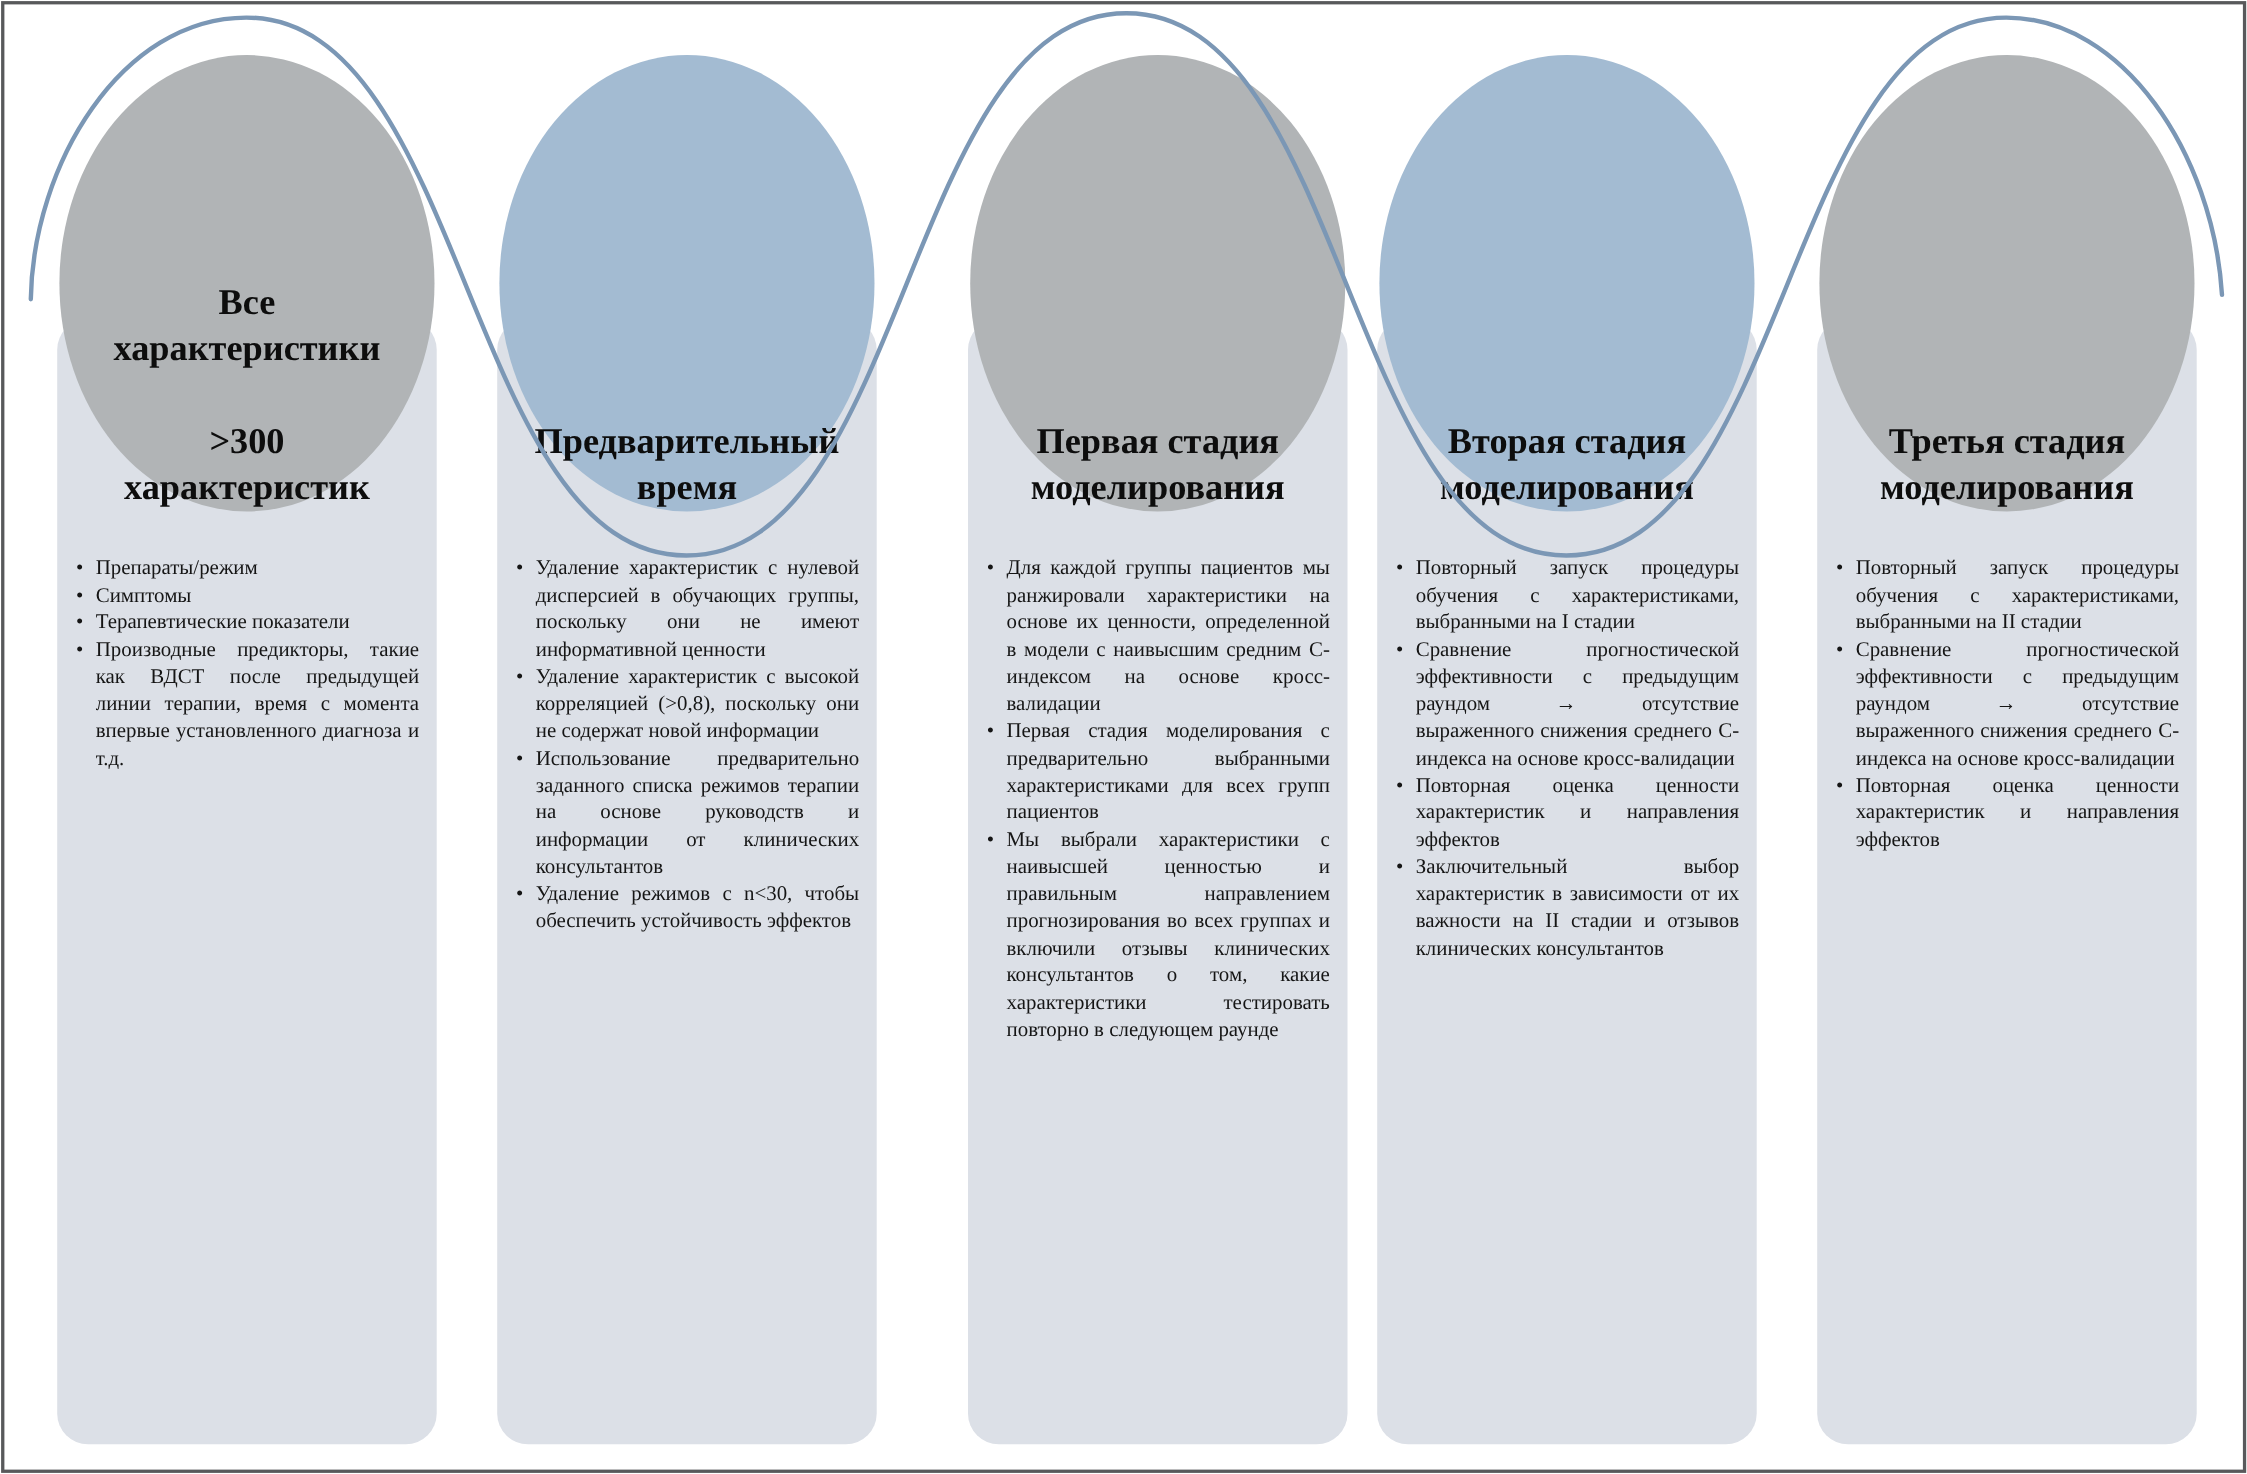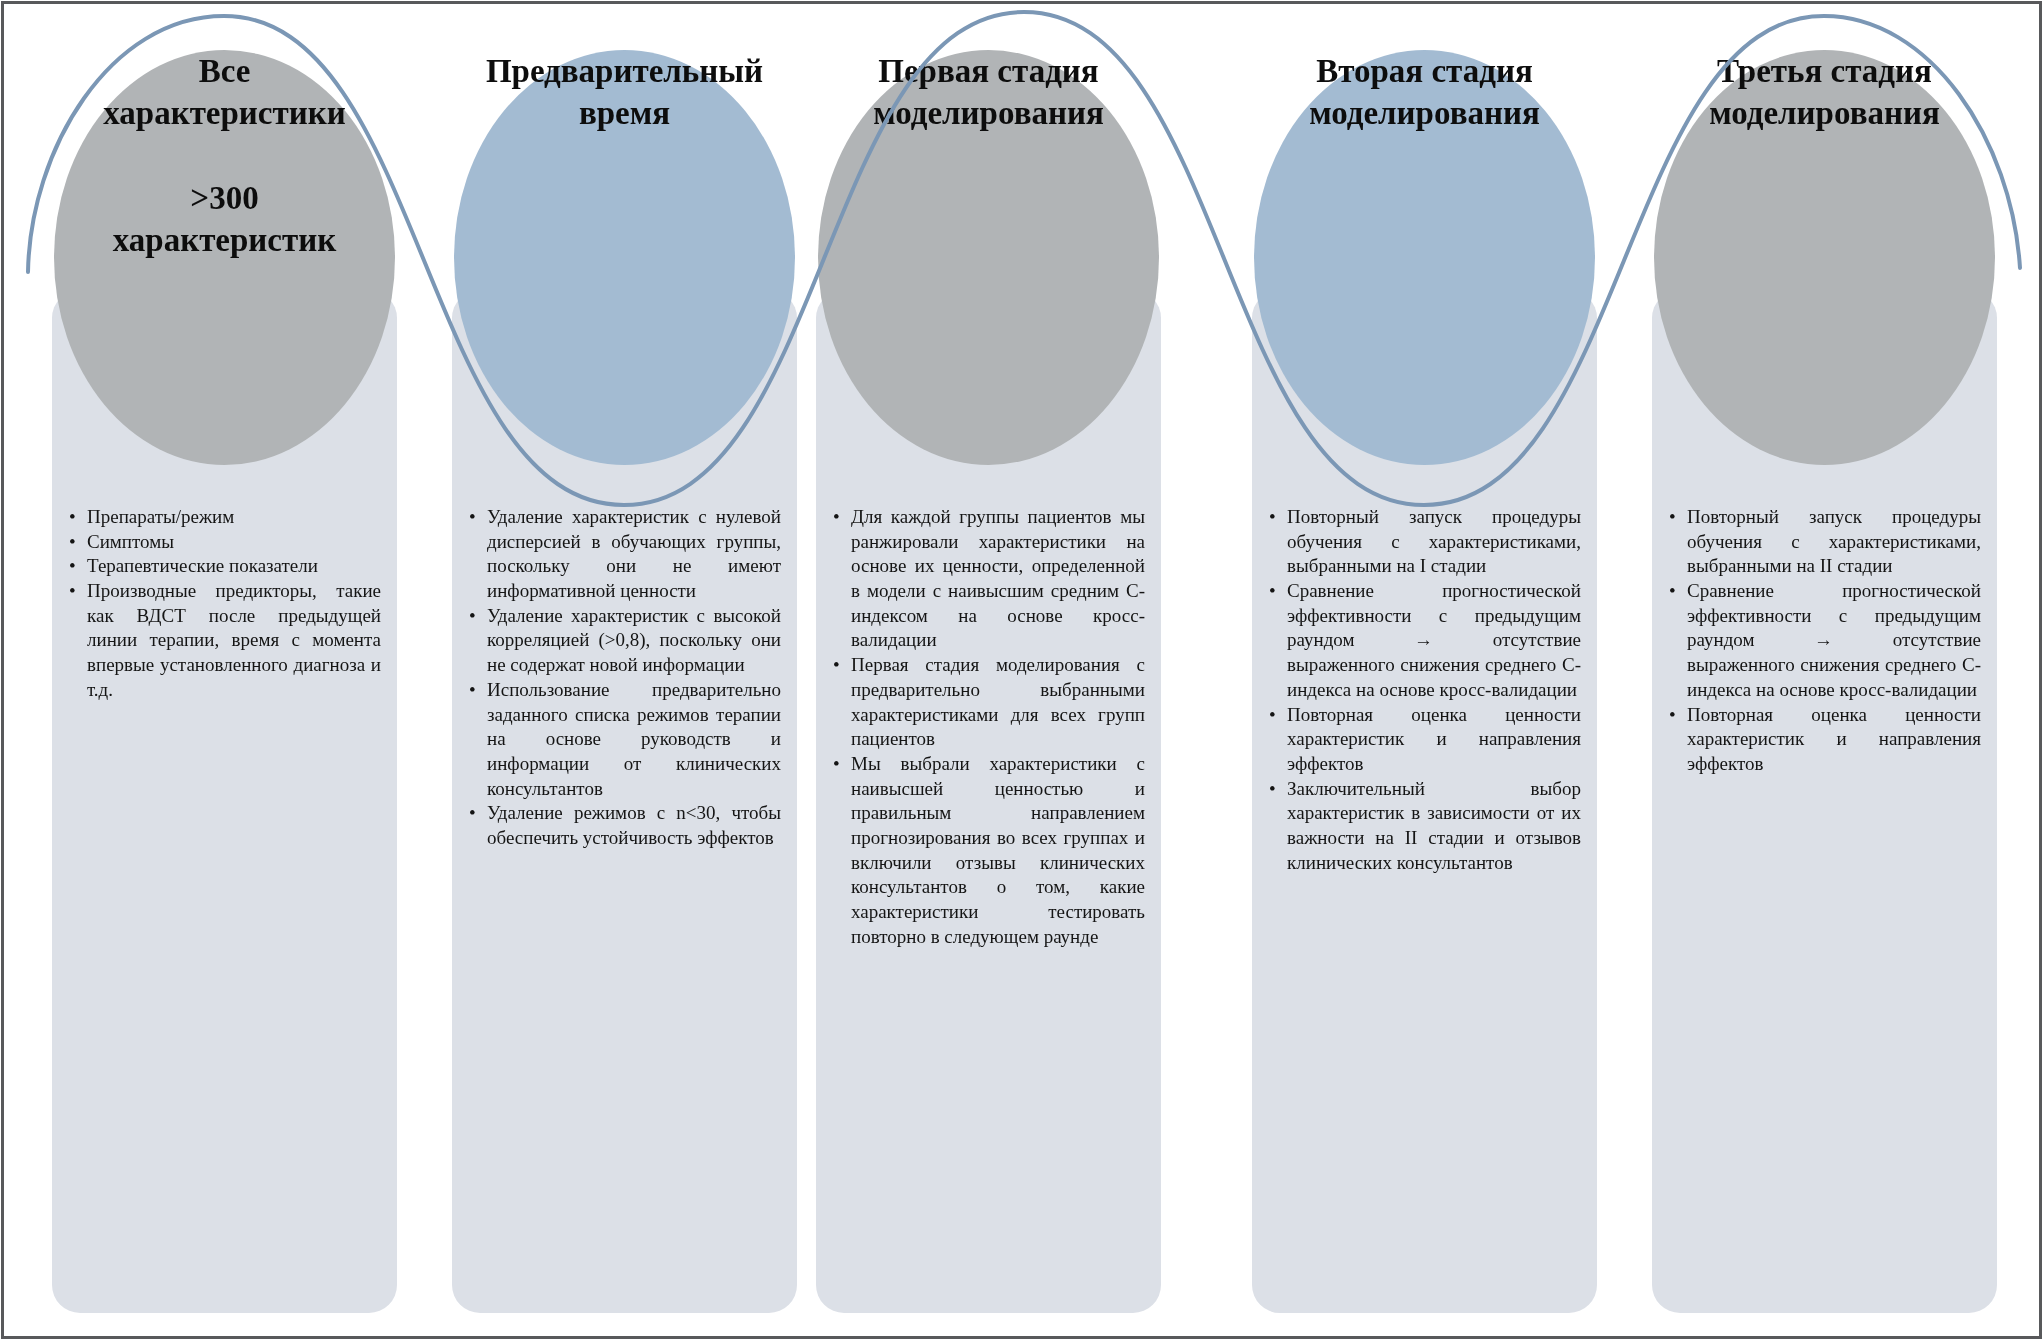--- a/index.html
+++ b/index.html
@@ -15,33 +15,33 @@
   }
   .flow-svg {
     position: absolute; left: 0; top: 0; width: 2043px; height: 1340px;
     z-index: 3; pointer-events: none;
   }
   .col {
     position: absolute; top: 290px; width: 345px; height: 1023px; z-index: 1;
   }
   .col-1 { left: 52px; }
   .col-2 { left: 452px; }
-  .col-3 { left: 816px; }
+  .col-3 { left: 880px; }
   .col-4 { left: 1252px; }
   .col-5 { left: 1652px; font-family: Liberation Serif, serif; }
   .panel {
     position: absolute; inset: 0;
     background: var(--panel, #dce0e7);
     border-radius: 28px;
   }
   .ellipse {
     position: absolute; left: 2px; top: -240px;
     width: 341px; height: 415px;
     border-radius: 50%;
-    display: flex; align-items: flex-start; justify-content: center;
+    display: flex; align-items: flex-end; justify-content: center;
     text-align: center; z-index: 2;
   }
   .ellipse.gray { background: var(--ellipse-gray, #b1b4b6); }
   .ellipse.blue { background: var(--ellipse-blue, #a3bbd2); }
   .stage-title {
     font-weight: bold; font-size: 33px; line-height: 1.28;
     color: #0d0d0d; white-space: pre-line; padding: 0 6px;
   }
   .bullets {
     position: absolute; left: 0; right: 0; top: 215px; bottom: 14px;

